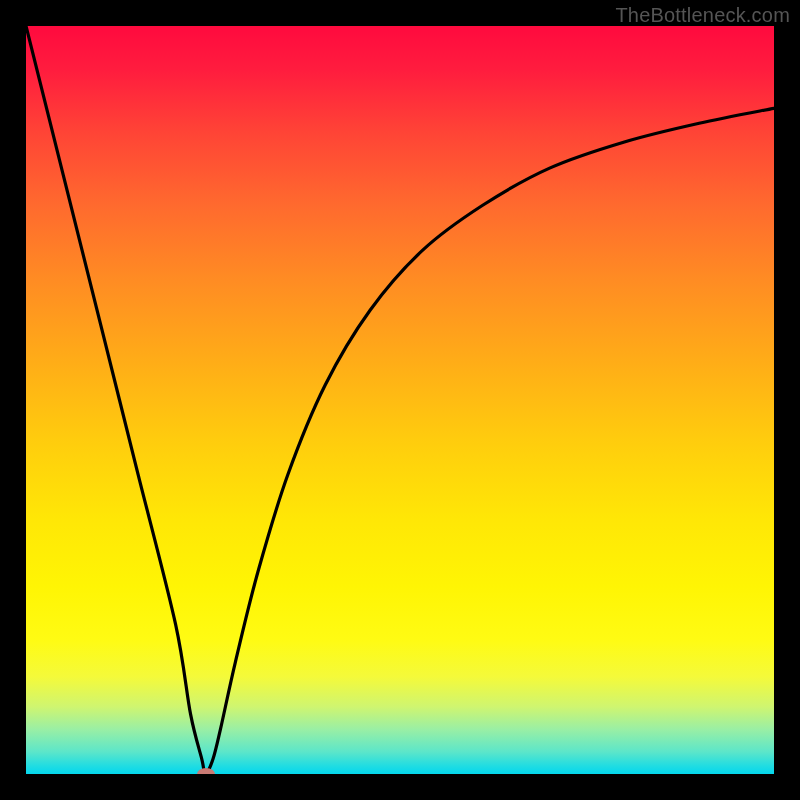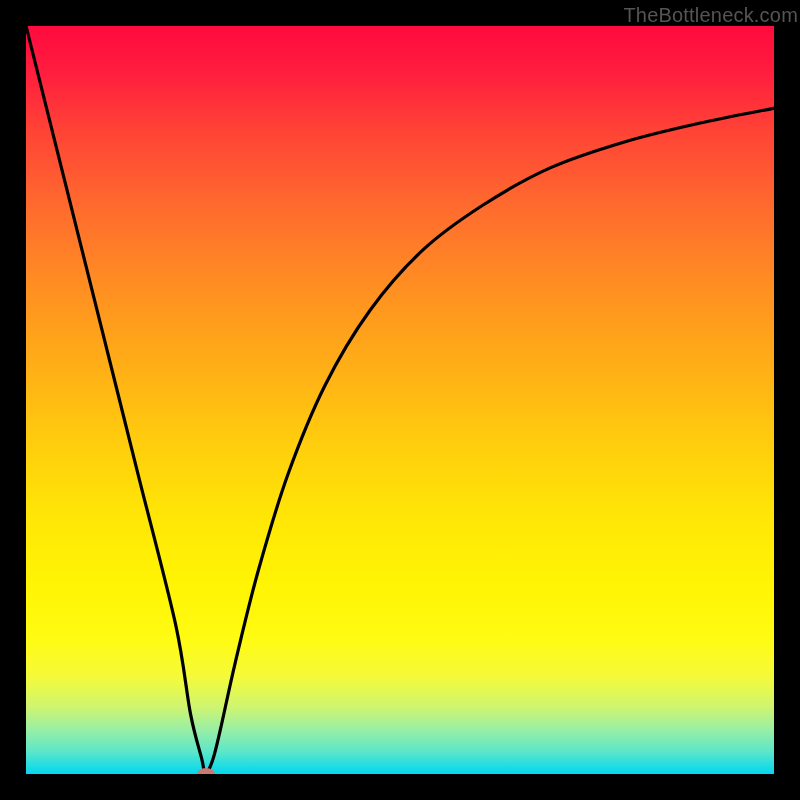--- a/index.html
+++ b/index.html
@@ -70,21 +70,21 @@
     position: absolute;
     width: 18px;
     height: 12px;
     border-radius: 50%;
     background: #c97a74;
     transform: translate(-50%, -50%);
   }
   .attribution {
     position: absolute;
     top: 4px;
-    right: 2px;
+    right: 10px;
     font-size: 20px;
     font-weight: 500;
     color: #555555;
     letter-spacing: 0.2px;
   }
 </style>
 </head>
 <body>
 
 <div class="container">

